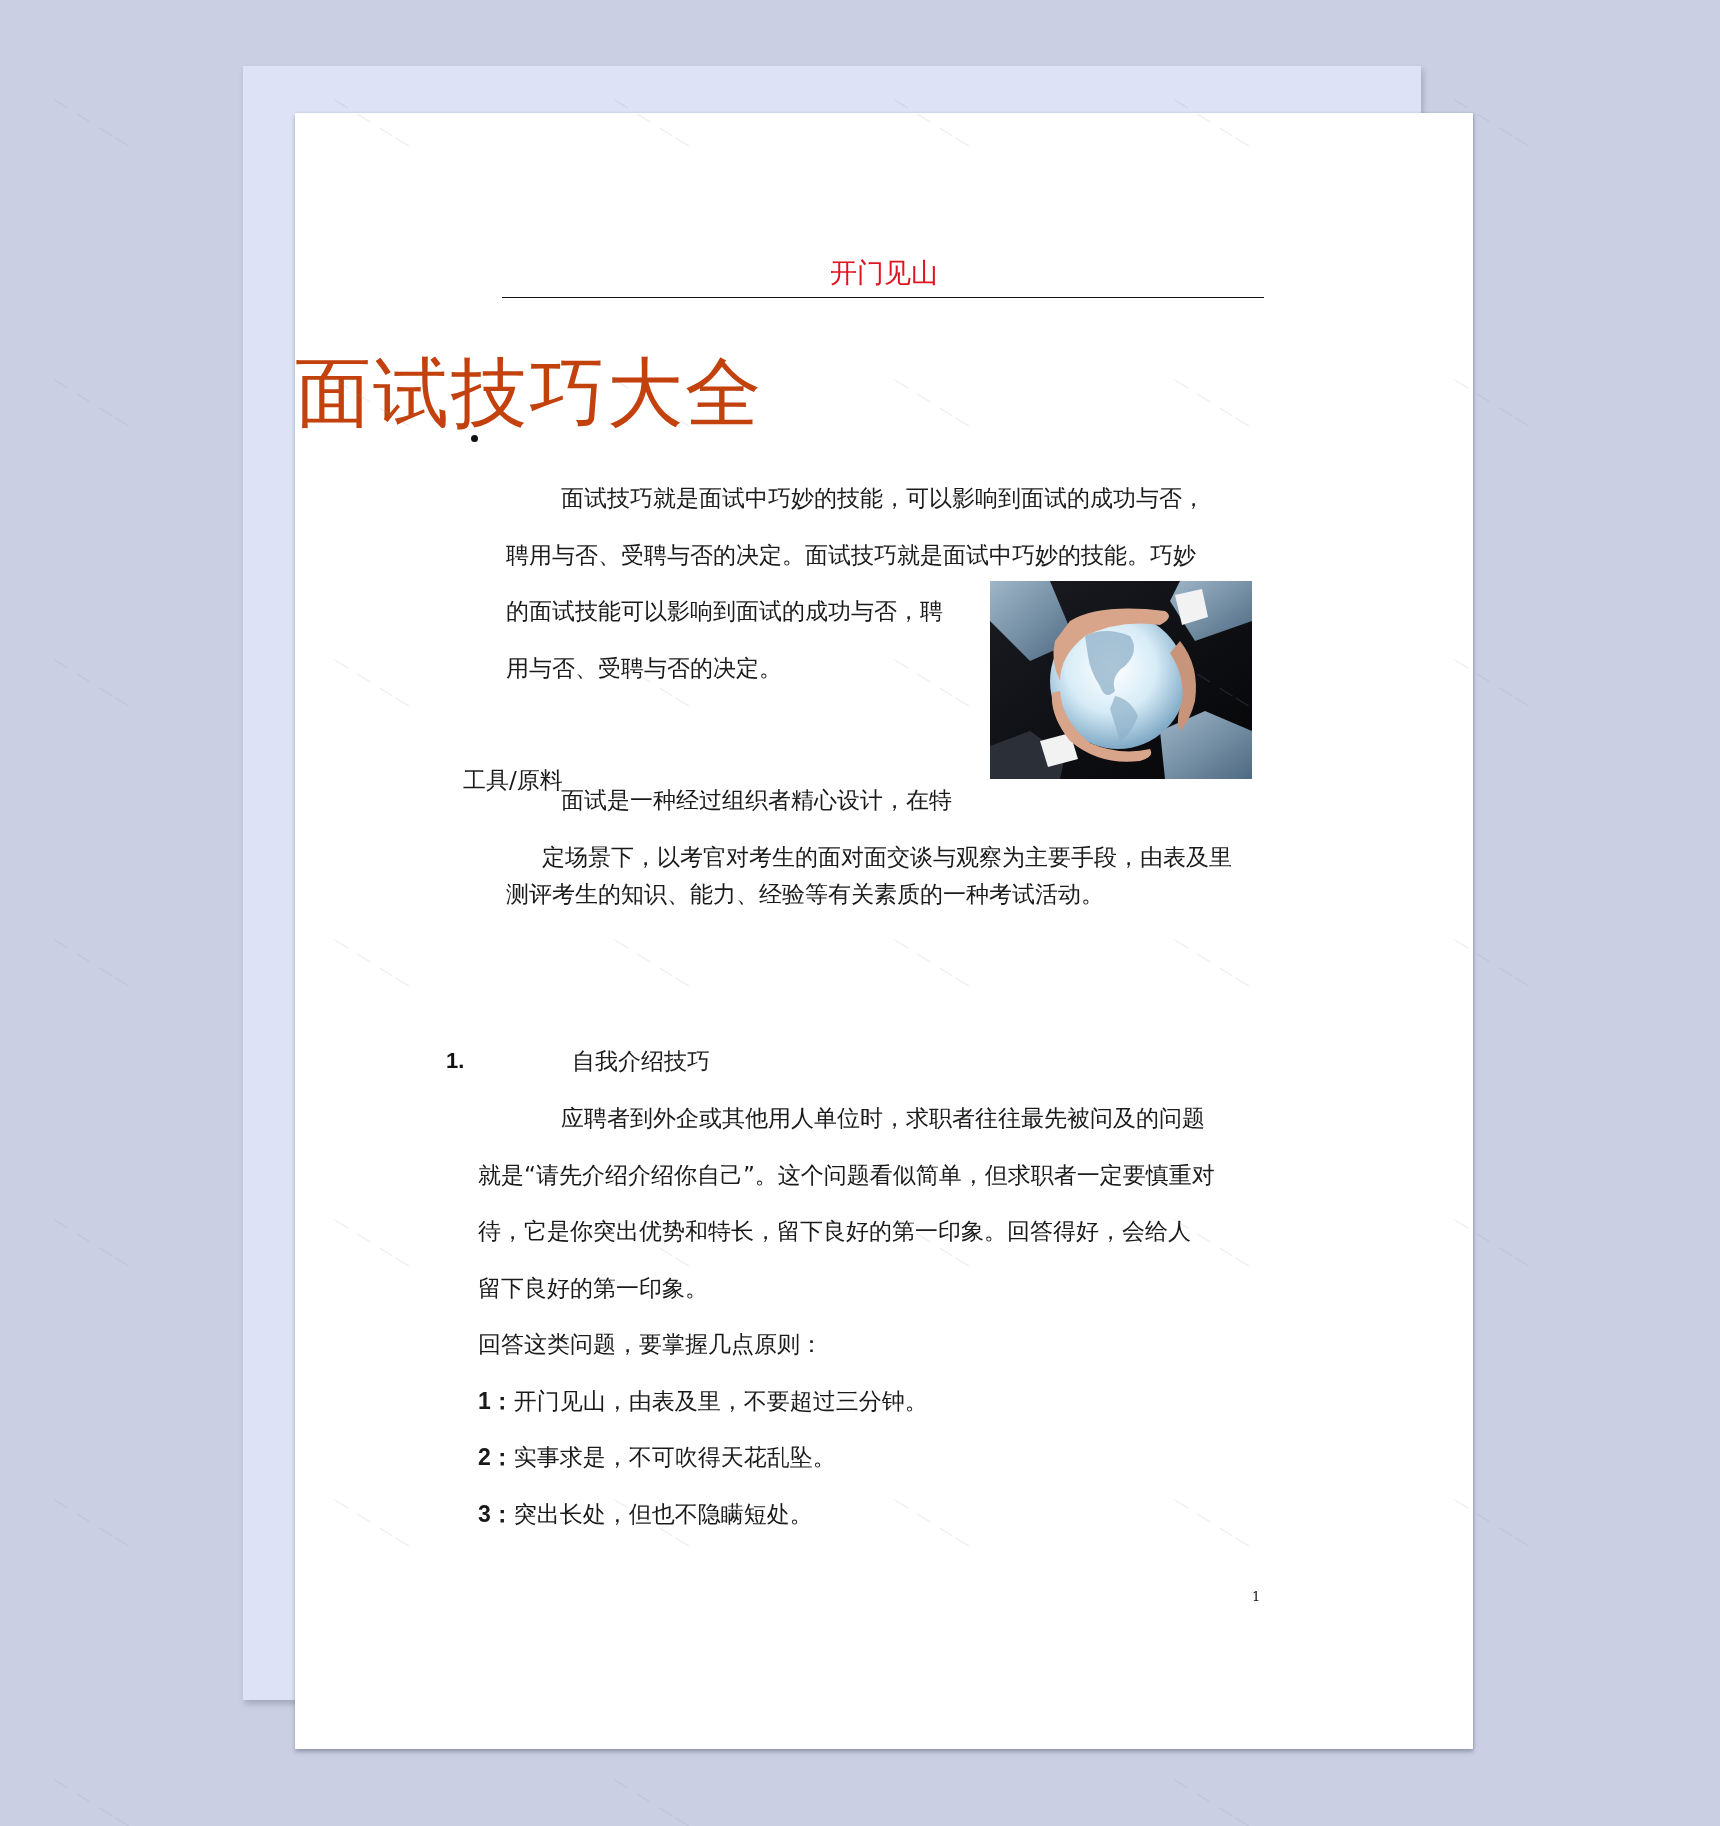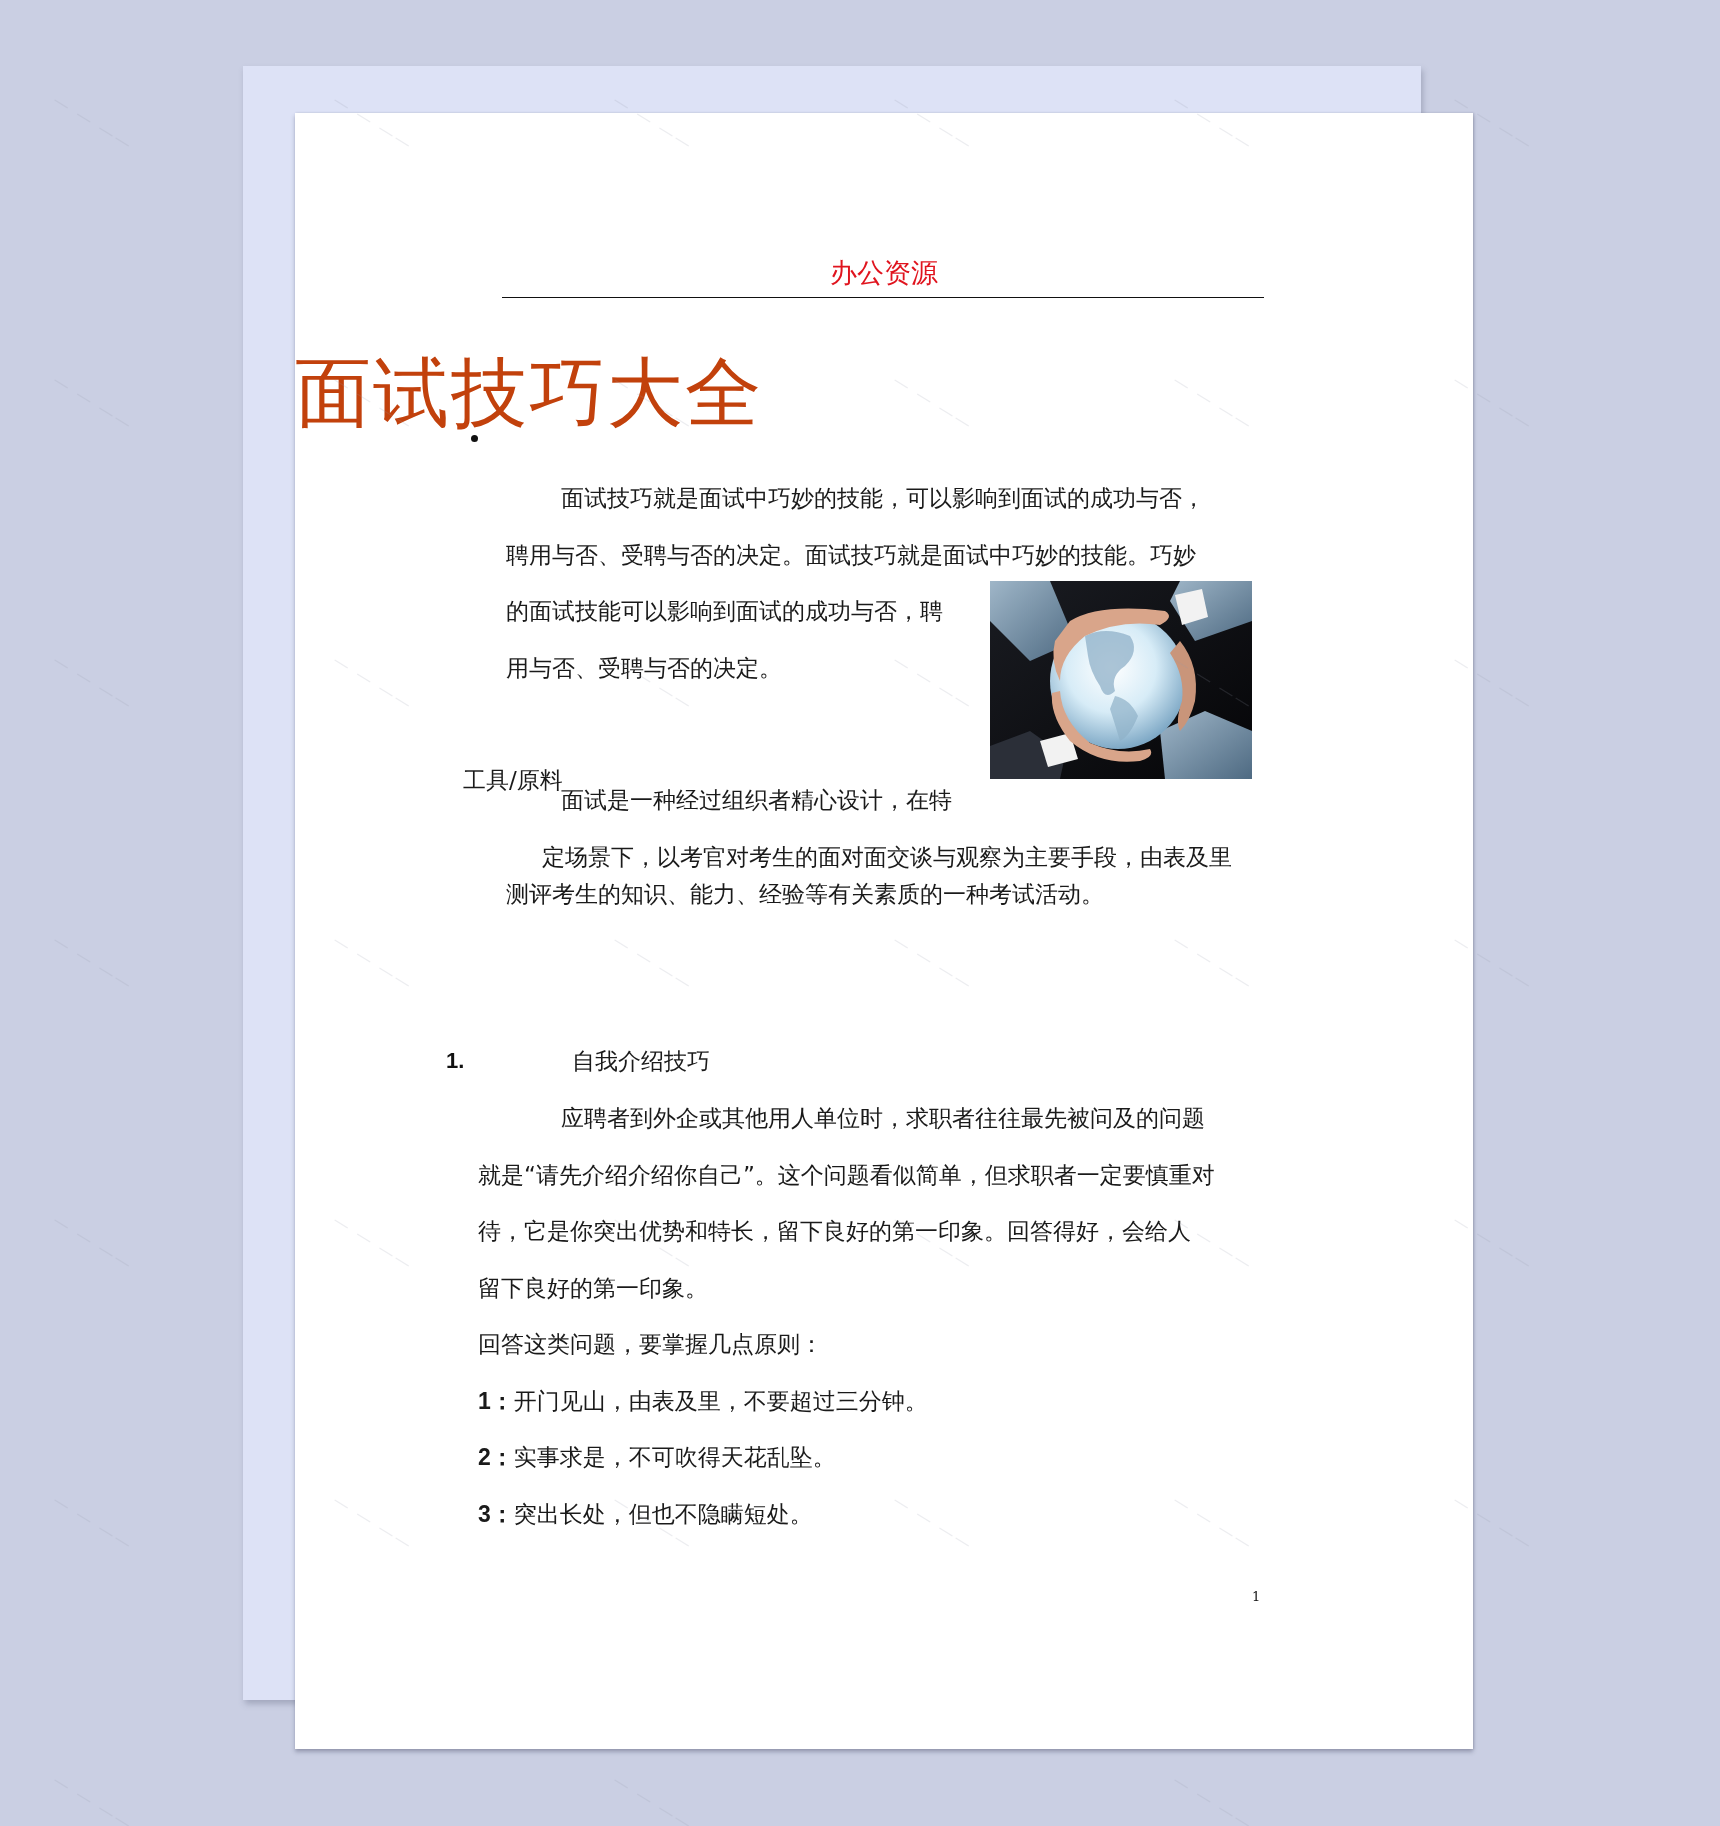--- a/index.html
+++ b/index.html
@@ -124,21 +124,21 @@
       font-family: "DejaVu Serif", serif;
     }
   </style>
 </head>
 <body>
 
 <div class="back-page"></div>
 
 <div class="front-page">
 
-  <div class="header-label">办公资源</div>
+  <div class="header-label">开门见山</div>
   <div class="header-rule"></div>
 
   <div class="doc-title">面试技巧大全</div>
 
   <div class="bullet"></div>
 
   <div class="body-text" style="left:0; top:0;">
     <span class="line" style="left:266px; top:370px;">面试技巧就是面试中巧妙的技能，可以影响到面试的成功与否，</span>
     <span class="line" style="left:211px; top:427px;">聘用与否、受聘与否的决定。面试技巧就是面试中巧妙的技能。巧妙</span>
     <span class="line" style="left:211px; top:483px;">的面试技能可以影响到面试的成功与否，聘</span>

